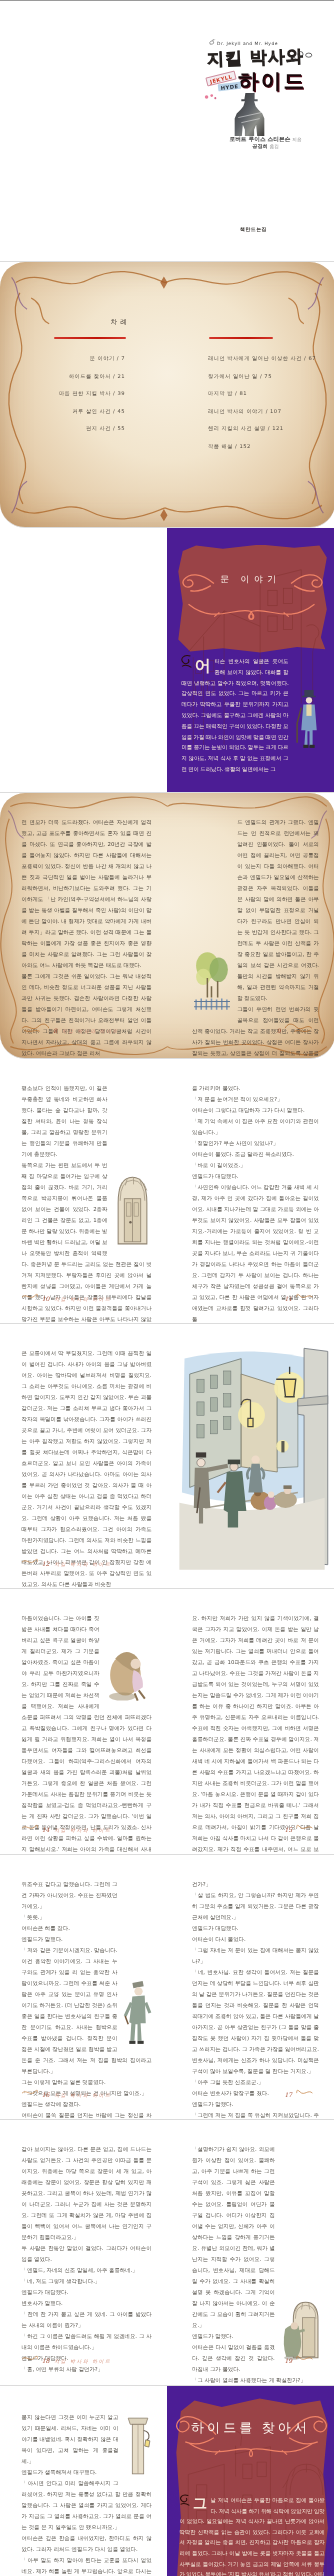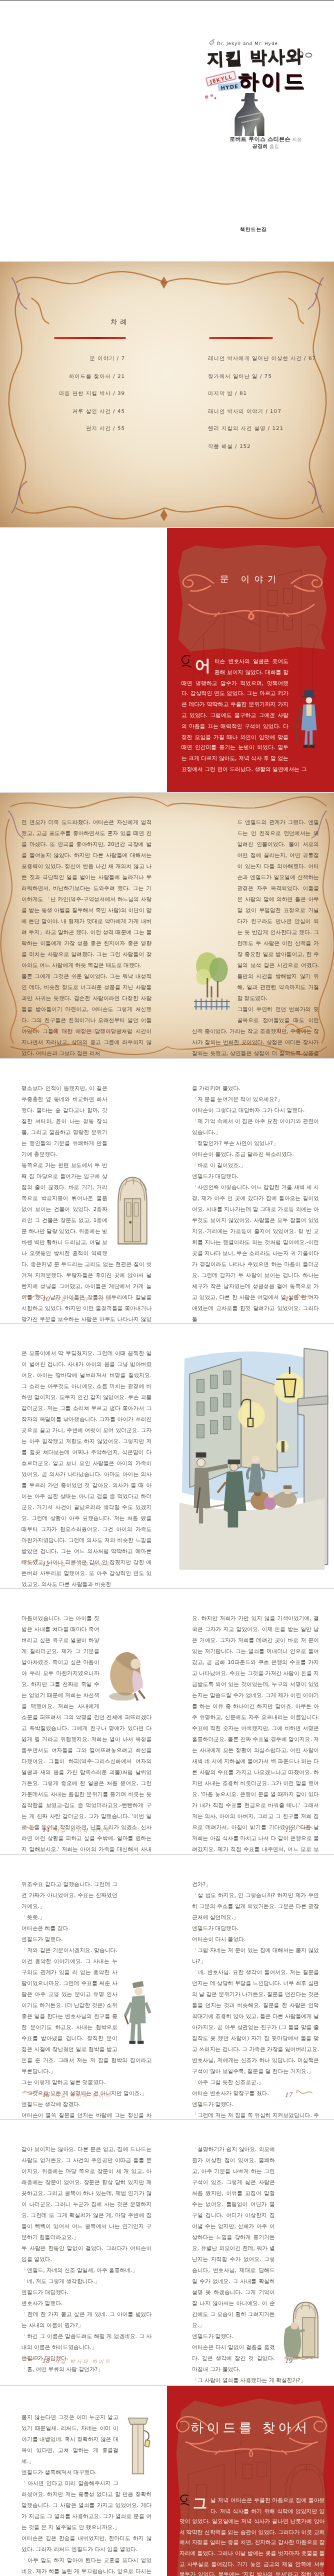--- a/index.html
+++ b/index.html
@@ -13,32 +13,32 @@
   .parch .body-text{color:#4e463c;}
   .pg-left-text{position:absolute;left:21.6px;top:24px;width:130px;}
   .pg-right-text{position:absolute;left:192px;top:24px;width:127px;}
   .footer-l{position:absolute;left:20.6px;bottom:20.6px;display:flex;align-items:baseline;gap:4.1px;}
   .footer-r{position:absolute;right:21.6px;bottom:20.6px;display:flex;align-items:baseline;gap:3.1px;}
   .pgnum{font-family:"DejaVu Serif",serif;font-style:italic;font-size:6.2px;color:#a8523a;}
   .ftitle{font-family:"DejaVu Serif",serif;font-style:italic;font-size:4.9px;letter-spacing:1.5px;color:#d6937e;}
   .flour{opacity:.85}
   
   .parch{background:
-    radial-gradient(ellipse at 50% 42%, #f8f0e0 0%, #f2e5cd 40%, #e6cfae 68%, #d8b68c 88%, #c9a277 100%);}
+    radial-gradient(ellipse at 50% 42%, #f8f0e0 0%, #f2e5cd 40%, #e6cfae 68%, #d8b68c 88%, #c9a277 100%); border-radius: 25px;}
   .parch:after{content:"";position:absolute;inset:0;box-shadow:inset 0 0 31px rgba(140,90,40,.35);pointer-events:none;}
   .frame-svg{position:absolute;inset:0;pointer-events:none;}
   
   .toc-head{position:absolute;left:0;top:56px;width:130px;text-align:right;font-size:6.7px;letter-spacing:3.1px;color:#4a423a;}
   .toc-line{position:absolute;height:1.5px;background:linear-gradient(90deg,#d3362a,#c01509 60%,#d3362a);border-radius:1px;}
   .toc-list{position:absolute;margin:0;padding:0;list-style:none;}
   .toc-list li{font-size:5.2px;color:#564e44;letter-spacing:0.5px;margin-bottom:10.6px;}
   .toc-left{right:210px;top:93px;text-align:right;}
   .toc-right{left:208px;top:93px;text-align:left;}
   
-  .red-page{position:absolute;left:167px;top:0;width:167px;height:100%;background:#b91c1c;}
+  .red-page{position:absolute;left:167px;top:0;width:167px;height:100%;background:#4c1d95;font-family:Liberation Serif, serif;}
   .red-panel{position:absolute;background:#a84a3a;opacity:.85;
      clip-path:polygon(3% 6%,12% 1%,30% 4%,55% 0%,78% 3%,95% 1%,100% 12%,97% 35%,100% 60%,96% 86%,99% 97%,80% 95%,55% 100%,30% 96%,8% 99%,0 88%,3% 55%,0 25%);}
   .red-title{position:absolute;width:100%;text-align:center;color:#fdf6ee;font-size:8.8px;letter-spacing:4.6px;}
   .red-body{position:absolute;color:#f6e9da;font-size:5.4px;line-height:10.8px;text-align:justify;}
   .red-body .txt{white-space:pre-line;}
   .dropcap{float:left;font-size:16px;line-height:17.5px;margin:1px 3.6px 0 0;color:inherit;font-weight:bold;}
   .illus{display:block;}
   .fl-r{float:right;margin:0 0 3.1px 5.2px;}
   .fl-l{float:left;margin:0 5.2px 3.1px 0;}
   

